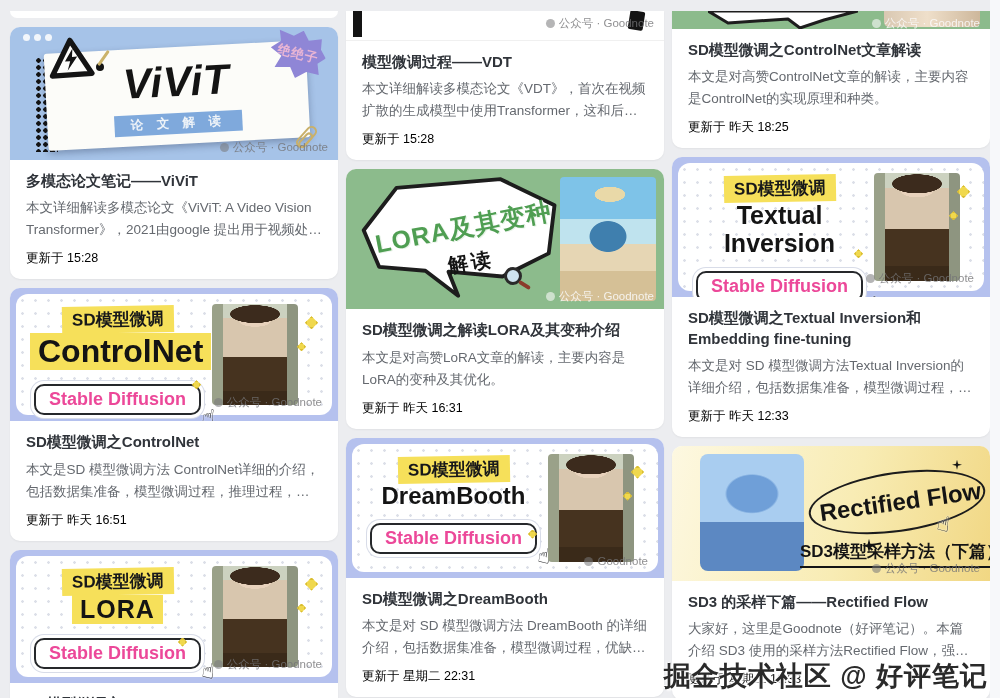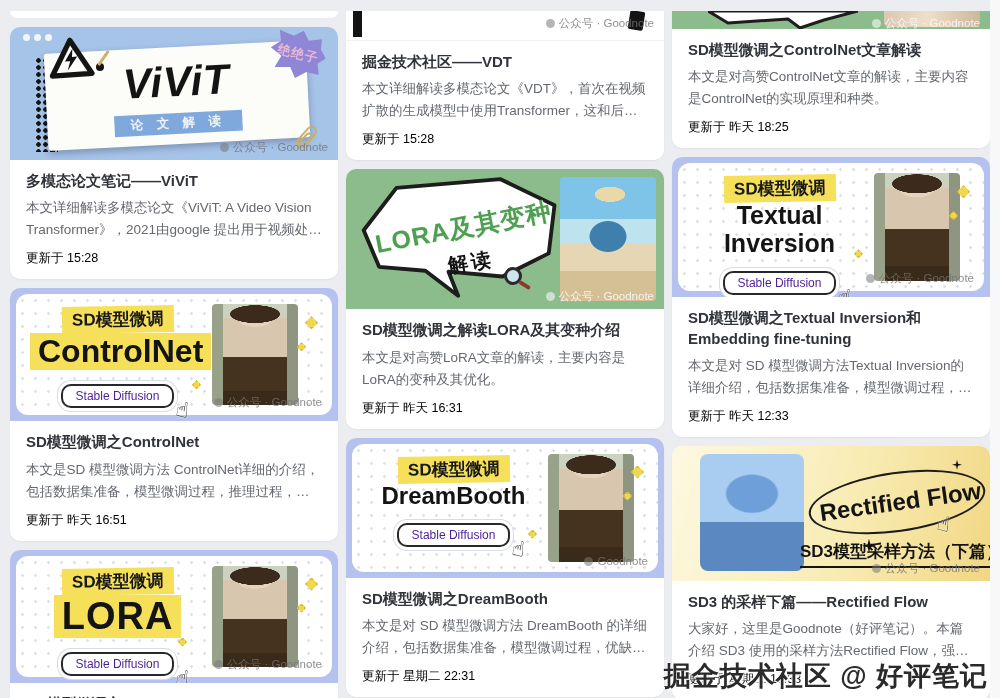--- a/index.html
+++ b/index.html
@@ -79,26 +79,26 @@
   .cover-sd { background:#b5c1ee; }
   .sd-panel { position:absolute; inset:6px; background:#fff; border-radius:12px;
               background-image:radial-gradient(circle, #dcdfe8 1.2px, transparent 1.5px);
               background-size:13px 13px; }
   .sd-left { position:absolute; left:14px; top:12px; width:175px; text-align:center; }
   .sd-tag { display:inline-block; font-size:17px; font-weight:800; color:#17181a;
             background:linear-gradient(#f6e05a,#f6e05a); padding:2px 10px; transform:rotate(-1deg); }
   .sd-headline { display:inline-block; font-weight:800; color:#141414; line-height:1.1; }
   .sd-headline.hl { background:linear-gradient(#f6e05a,#f6e05a); padding:1px 8px; }
   .size-a { font-size:32px;text-align:center; }
-  .size-b { font-size:38px; letter-spacing:1px; }
+  .size-b { font-size:25px; letter-spacing:1px; }
   .size-c { font-size:24px; }
   .size-d { font-size:25px; }
   .sd-badge { position:relative; display:inline-block; margin-top:14px; background:#fff;
               border:2px solid #26282b; border-radius:10px; padding:3px 13px;
-              font-size:12px; font-weight:400; color:#4c1d95;
+              font-size:18px; font-weight:700; color:#ec4899;
               box-shadow:0 0 0 3px #fff, 0 0 0 4px #d8dce8; }
   .sd-badge .hand { right:-16px; bottom:-16px; transform:rotate(8deg); }
   .girl { position:absolute; border-radius:4px; }
   .girl-brown { left:196px; top:10px; bottom:10px; width:86px;
     background:
       radial-gradient(ellipse 46% 14% at 50% 10%, #3c2b1d 62%, transparent 64%),
       radial-gradient(ellipse 30% 9% at 50% 17%, #e8d2bc 60%, transparent 62%),
       linear-gradient(90deg, #9aa189 0 13%, transparent 13% 87%, #8e9580 87%),
       linear-gradient(180deg, #ccd2c0 0 14%, #d8c6ae 14% 52%, #46331f 52% 86%, #3a2a19 86%); }
   .sd-spark-1 { right:14px; top:22px; }
@@ -237,21 +237,21 @@
 
   <div class="col col2">
 
     <article class="card" style="border-radius:0 0 10px 10px;">
       <div class="cover cover-h30 cover-vdt">
         <span class="vdt-bar"></span>
         <span class="vdt-blob"></span>
         <span class="wm top">公众号 · Goodnote</span>
       </div>
       <div class="card-body">
-        <h3 class="title">掘金技术社区——VDT</h3>
+        <h3 class="title">模型微调过程——VDT</h3>
         <p class="desc">本文详细解读多模态论文《VDT》，首次在视频扩散的生成模型中使用Transformer，这和后面的Sora架构最接近。</p>
         <div class="updated">更新于 15:28</div>
       </div>
     </article>
 
     <article class="card">
       <div class="cover cover-h140 cover-green">
         <svg class="g-bubble" viewBox="0 0 220 130">
           <polygon points="8,58 42,14 150,5 206,32 200,82 152,106 96,101 106,126 72,100 24,96" fill="#ffffff" stroke="#1d1d1d" stroke-width="4" stroke-linejoin="round"></polygon>
         </svg>

